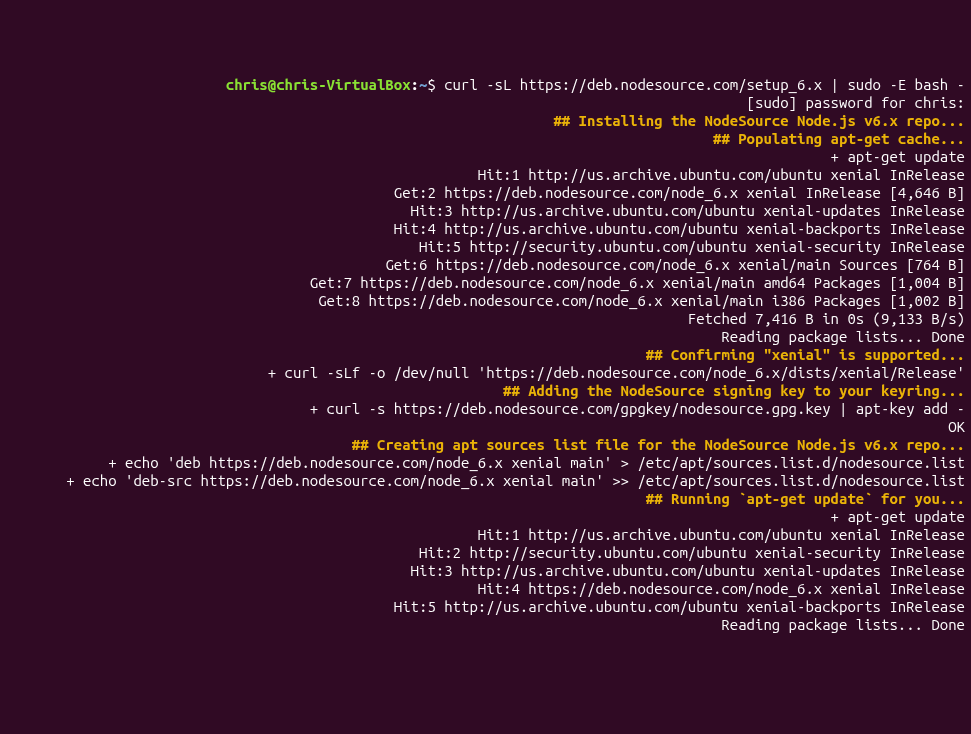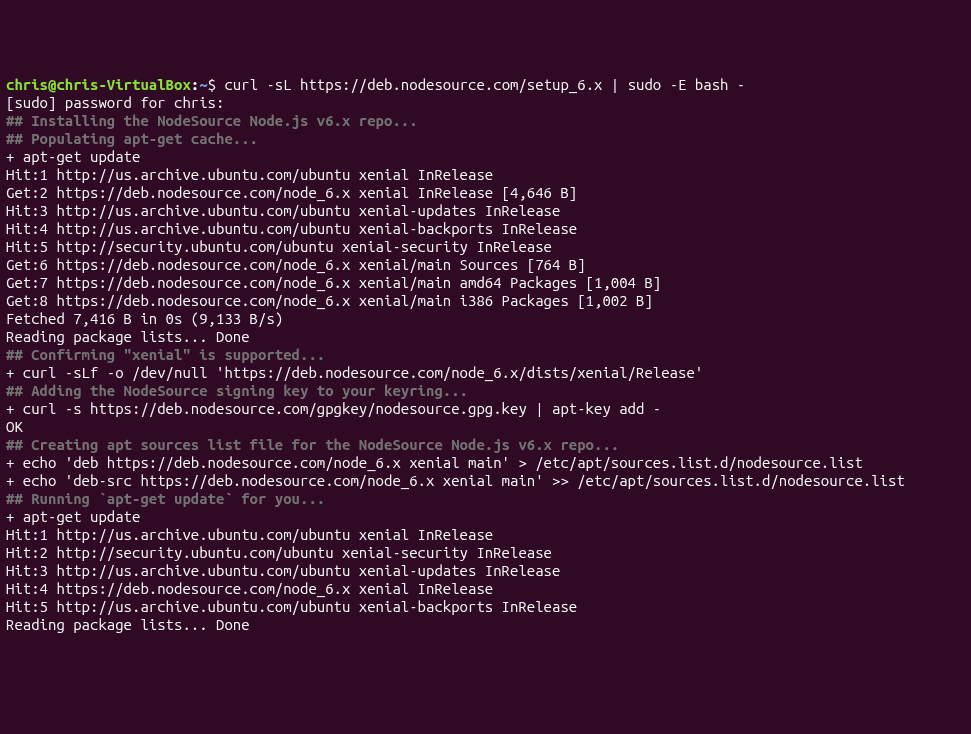--- a/index.html
+++ b/index.html
@@ -1,18 +1,19 @@
 <!DOCTYPE html>
 <html><head>
   <meta charset="utf-8">
   <style>
     * {
       margin: 0;
       padding: 0;
       box-sizing: border-box;
+      text-align: right;
     }
     body {
       background-color: #300a24;
       color: #ffffff;
       font-family: 'Ubuntu Mono', 'DejaVu Sans Mono', 'Courier New', monospace;
       font-size: 15px;
       line-height: 1.2;
       padding: 4px 6px;
       white-space: pre;
       width: 971px;
@@ -25,21 +26,21 @@
     }
     .prompt-colon {
       color: #ffffff;
       font-weight: bold;
     }
     .prompt-path {
       color: #729fcf;
       font-weight: bold;
     }
     .heading {
-      color: #737373;
+      color: #eab308;
       font-weight: bold;
     }
     .line {
       display: block;
     }
   </style>
 </head>
 <body>
 
 

